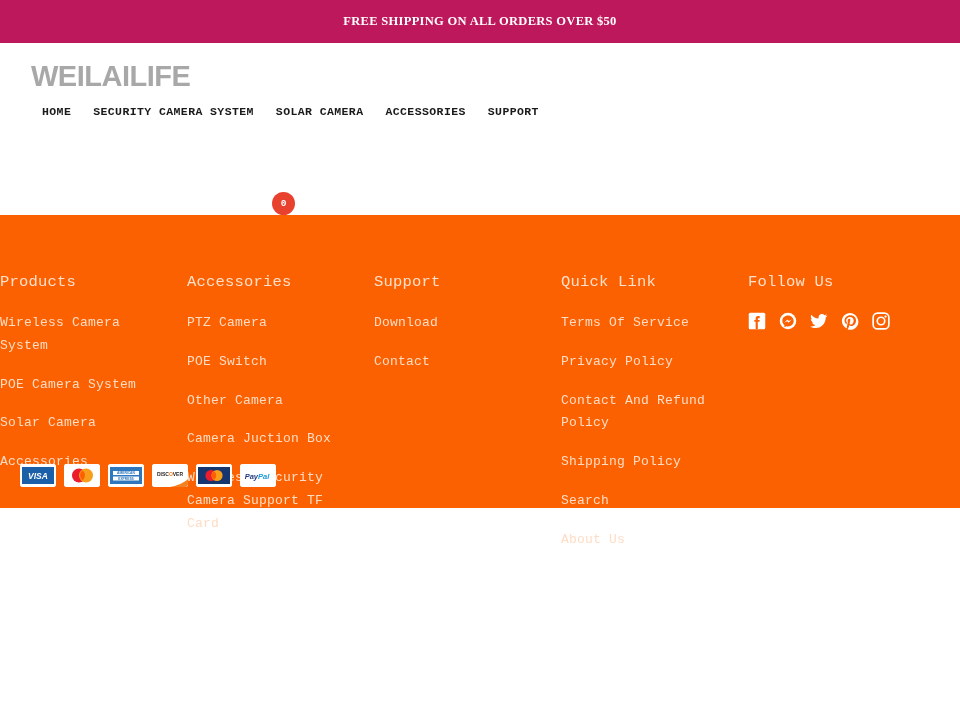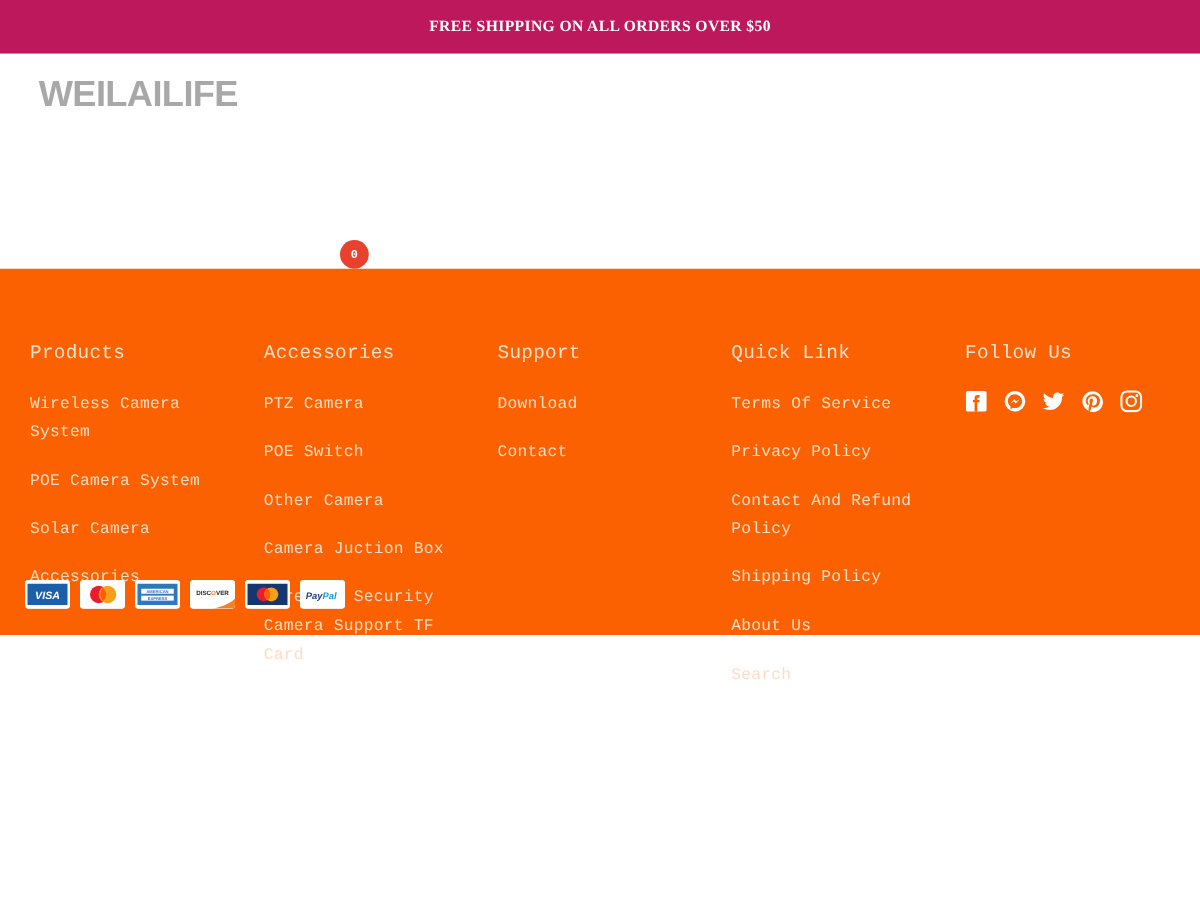--- a/index.html
+++ b/index.html
@@ -87,21 +87,20 @@
 
   
   .site-footer {
     background: #fb6100;
     height: 293px;
     position: relative;
     padding-top: 58px;
   }
   .footer-cols {
     display: flex;
-    justify-content: flex-end;
   }
   .footer-col { flex: 0 0 auto; }
   .col-products     { width: 187px; }
   .col-accessories  { width: 187px; }
   .col-support      { width: 187px; }
   .col-quicklink    { width: 187px; }
   .col-follow       { width: 188px; }
 
   .footer-heading {
     font-family: "Liberation Mono", monospace;
@@ -166,20 +165,27 @@
 <body>
 
 <div class="announcement-bar">
   <span class="announcement-text">FREE SHIPPING ON ALL ORDERS OVER $50</span>
 </div>
 
 <header class="site-header">
 
   <div class="logo">WEILAILIFE</div>
 
+  <nav class="main-nav">
+    <a class="nav-item" href="#">HOME</a>
+    <a class="nav-item" href="#">SECURITY CAMERA SYSTEM</a>
+    <a class="nav-item" href="#">SOLAR CAMERA</a>
+    <a class="nav-item" href="#">ACCESSORIES</a>
+    <a class="nav-item" href="#">SUPPORT</a>
+  </nav>
 
   <div class="cart-wrap">
     <div class="cart-badge">0</div>
   </div>
 
 </header>
 
 <footer class="site-footer">
 
   <div class="footer-cols">
@@ -206,22 +212,22 @@
       <a class="footer-link" href="#">Download</a>
       <a class="footer-link" href="#">Contact</a>
     </div>
 
     <div class="footer-col col-quicklink">
       <div class="footer-heading">Quick Link</div>
       <a class="footer-link" href="#">Terms Of Service</a>
       <a class="footer-link" href="#">Privacy Policy</a>
       <a class="footer-link" href="#">Contact And Refund Policy</a>
       <a class="footer-link" href="#">Shipping Policy</a>
+      <a class="footer-link" href="#">Search</a>
       <a class="footer-link" href="#">About Us</a>
-      <a class="footer-link" href="#">Search</a>
     </div>
 
     <div class="footer-col col-follow">
       <div class="footer-heading">Follow Us</div>
       <div class="social-row">
 
         <a class="social-icon" href="#">
           <svg width="18" height="18" viewBox="0 0 24 24">
               <rect x="1" y="1" width="22" height="22" rx="2" fill="#fff"></rect>
               <path d="M15.6 8.3h-1.9c-.3 0-.6.3-.6.7v1.6h2.5l-.3 2.5h-2.2V23h-2.9v-9.9H8.4v-2.5h1.8V8.4c0-1.7 1.3-3.1 2.9-3.1h2.5v3z" fill="#fb6100"></path>

